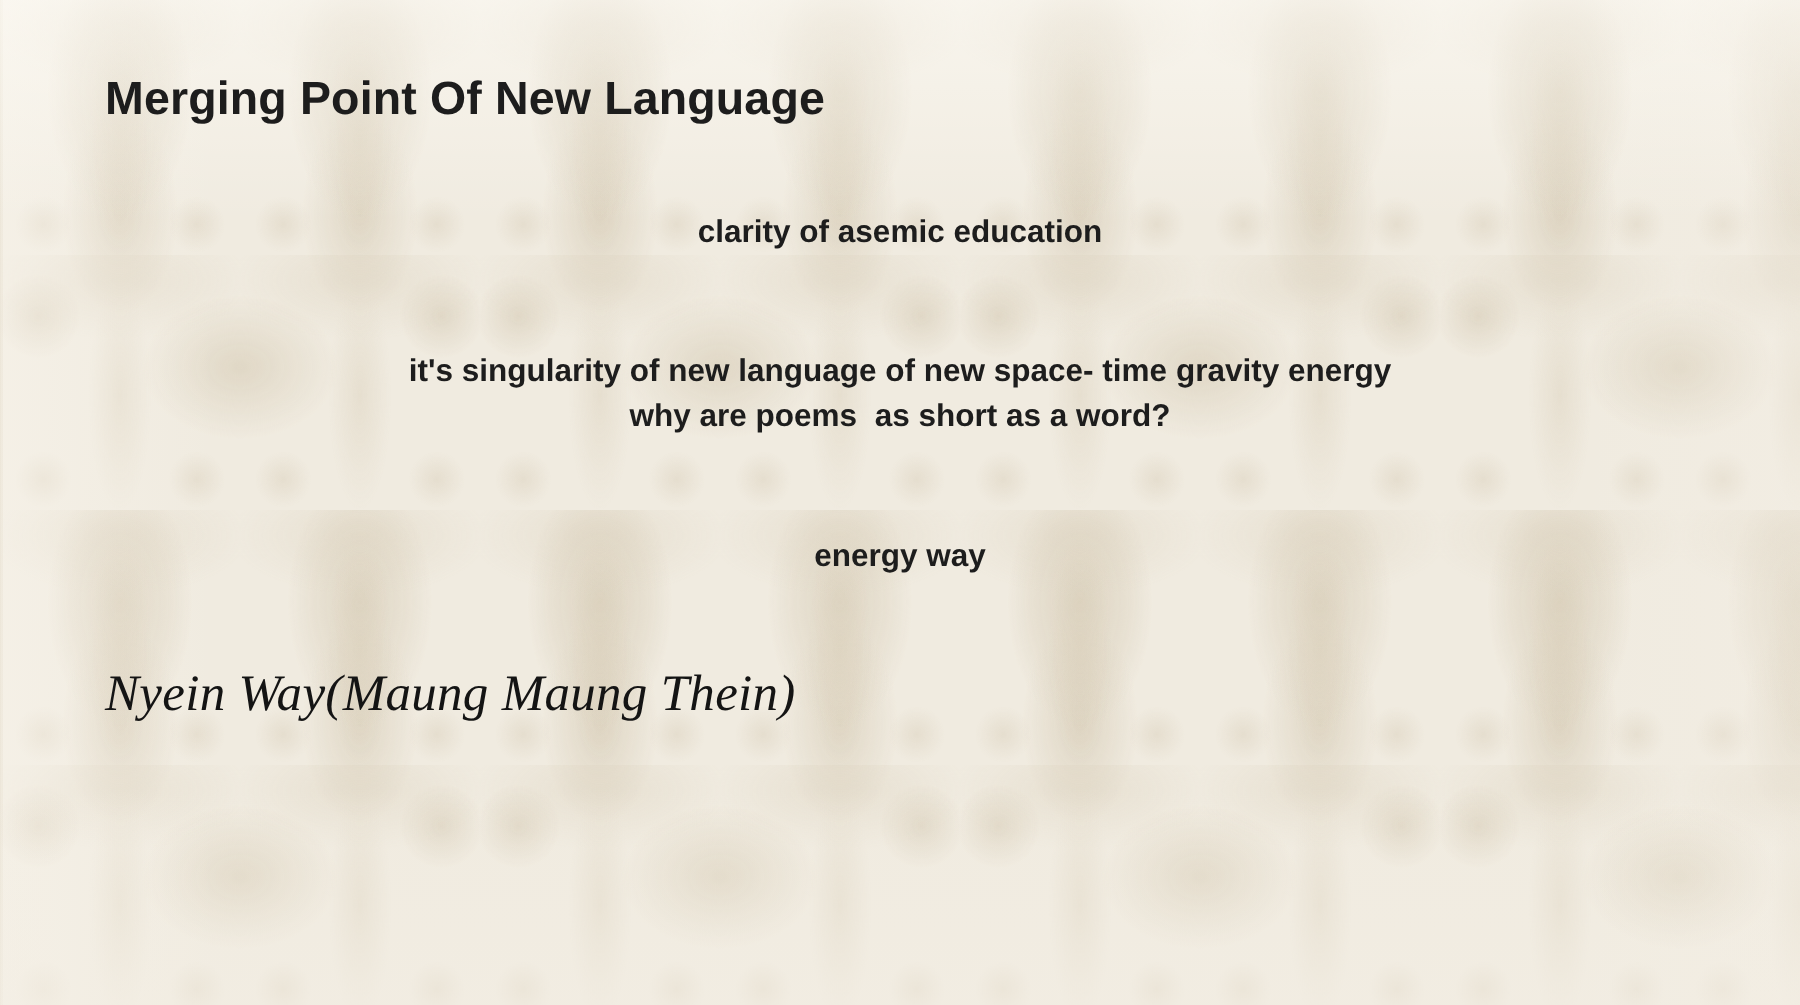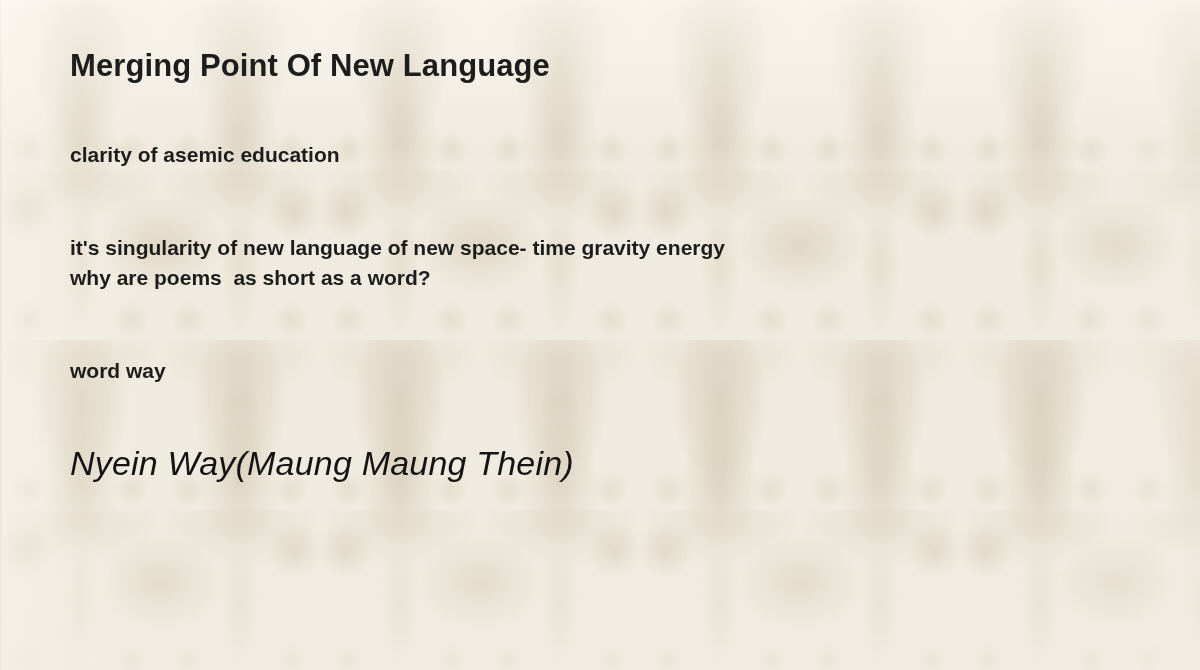--- a/index.html
+++ b/index.html
@@ -81,35 +81,37 @@
     letter-spacing: 0.1px;
     margin: 0 0 0 0;
     line-height: 1.3;
   }
 
   .stanza {
     font-size: 21px;
     font-weight: bold;
     line-height: 1.45;
     margin: 0;
+    text-align: center;
   }
   .stanza .line { display: block; white-space: pre-wrap; }
 
   .spacer-1 { height: 54px; }
   .spacer-2 { height: 62px; }
   .spacer-3 { height: 62px; }
   .spacer-4 { height: 58px; }
 
   .author {
     font-size: 34px;
     font-style: italic;
     font-weight: normal;
     color: #141414;
     margin: 0;
     letter-spacing: 0.2px;
+    font-family: Liberation Serif, serif;
   }
 </style>
 </head>
 <body>
 
 <div id="poem-card">
   <div class="bg-base"></div>
   <div class="bg-damask"></div>
   <div class="bg-damask2"></div>
   <div class="bg-vignette"></div>
@@ -127,21 +129,21 @@
     <div class="spacer-2"></div>
 
     <p class="stanza">
       <span class="line">it's singularity of new language of new space- time gravity energy</span>
       <span class="line">why are poems  as short as a word?</span>
     </p>
 
     <div class="spacer-3"></div>
 
     <p class="stanza">
-      <span class="line">word way</span>
+      <span class="line">energy way</span>
     </p>
 
     <div class="spacer-4"></div>
 
     <p class="author">Nyein Way(Maung Maung Thein)</p>
 
   </div>
 </div>
 
 </body></html>

